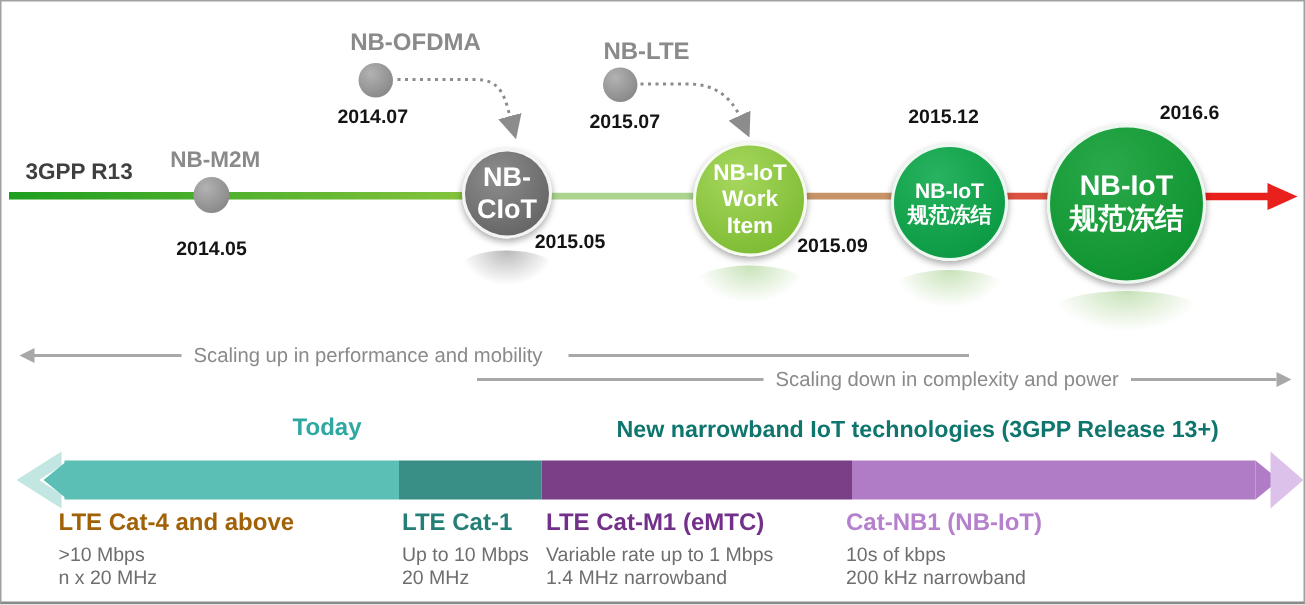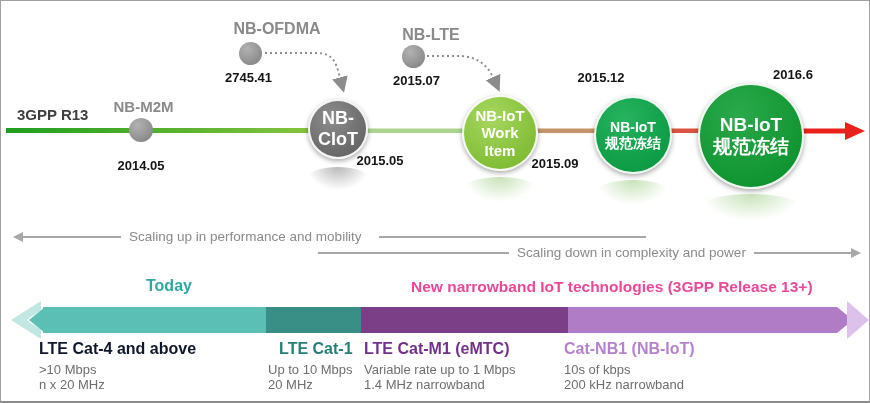--- a/index.html
+++ b/index.html
@@ -32,22 +32,22 @@
   .refl { border-radius:50%; }
   .refl-gray  { background:radial-gradient(ellipse at 50% 0%, rgba(80,80,80,0.40), rgba(80,80,80,0) 68%); }
   .refl-green { background:radial-gradient(ellipse at 50% 0%, rgba(110,180,70,0.38), rgba(110,180,70,0) 68%); }
 
   
   .hline { height:2px; background:#a8a8a8; }
   .tri-left  { width:0; height:0; border-top:5px solid transparent; border-bottom:5px solid transparent; border-right:10px solid #a8a8a8; }
   .tri-right { width:0; height:0; border-top:5px solid transparent; border-bottom:5px solid transparent; border-left:10px solid #a8a8a8; }
   .scale-text { font-size:13.5px; color:#8a8a8a; white-space:nowrap; }
 
-  .today-label { font-size:16px; font-weight:600; color:#2fa8a2; text-align:left; }
-  .new-label   { font-size:15.5px; font-weight:600; color:#ec4899; white-space:nowrap; }
+  .today-label { font-size:16px; font-weight:600; color:#2fa8a2; text-align:right; }
+  .new-label   { font-size:15.5px; font-weight:600; color:#0f766e; white-space:nowrap; }
 
   
   .band-bar { left:42px; top:306px; width:794px; height:26px; display:flex; }
   .seg { height:100%; }
   .bar-tip-right { left:836px; top:306px; width:0; height:0;
     border-top:13px solid transparent; border-bottom:13px solid transparent; border-left:16px solid #b07cc6; }
   .chev { width:0; height:0; }
   .chev-l1 { left:10px; top:300px; border-top:19px solid transparent; border-bottom:19px solid transparent; border-right:30px solid #c2e6e1; }
   .chev-l2 { left:25px; top:305px; border-top:14px solid transparent; border-bottom:14px solid transparent; border-right:22px solid #ffffff; }
   .chev-l3 { left:28px; top:306px; border-top:13px solid transparent; border-bottom:13px solid transparent; border-right:16px solid #5bbfb5; }
@@ -88,38 +88,38 @@
   <div class="abs refl refl-green" style="left:699px; top:193px; width:102px; height:28px;"></div>
 
   <div class="abs release-label">3GPP R13</div>
 
   <div class="abs m-label" style="left:100px; top:97px; width:85px;">NB-M2M</div>
   <div class="abs dot" style="left:128px; top:117px; width:24px; height:24px;"></div>
   <div class="abs m-date" style="left:100px; top:157px; width:80px;">2014.05</div>
 
   <div class="abs m-label" style="left:206px; top:19px; width:140px; font-size:16px;">NB-OFDMA</div>
   <div class="abs dot" style="left:238px; top:41px; width:23px; height:23px;"></div>
-  <div class="abs m-date" style="left:205px; top:69px; width:85px;">2745.41</div>
+  <div class="abs m-date" style="left:205px; top:69px; width:85px;">2014.07</div>
 
   <div class="abs m-label" style="left:385px; top:25px; width:90px; font-size:16px;">NB-LTE</div>
   <div class="abs dot" style="left:401px; top:44px; width:23px; height:23px;"></div>
   <div class="abs m-date" style="left:373px; top:72px; width:85px;">2015.07</div>
 
   <div class="abs circle circle-ciot" style="left:307px; top:98px; width:60px; height:60px;">
     <span>NB-CIoT</span>
   </div>
   <div class="abs m-date" style="left:339px; top:152px; width:80px;">2015.05</div>
 
   <div class="abs circle circle-work" style="left:461px; top:94px; width:76px; height:76px;">
     <span>NB-IoT</span>
     <span>Work Item</span>
   </div>
   <div class="abs m-date" style="left:514px; top:155px; width:80px;">2015.09</div>
 
-  <div class="abs m-date" style="left:560px; top:69px; width:80px;">2015.12</div>
+  <div class="abs m-date" style="left:588px; top:69px; width:80px;">2015.12</div>
   <div class="abs circle circle-tech" style="left:593px; top:95px; width:78px; height:78px;">
     <span>NB-IoT</span>
     <span>规范冻结</span>
   </div>
 
   <div class="abs m-date" style="left:752px; top:66px; width:80px;">2016.6</div>
   <div class="abs circle circle-frz" style="left:697px; top:82px; width:106px; height:106px;">
     <span>NB-IoT</span>
     <span>规范冻结</span>
   </div>
@@ -143,26 +143,26 @@
   <div class="abs band-bar">
     <div class="seg" style="width:223px; background:#5bbfb5;"></div>
     <div class="seg" style="width:95px;  background:#398e85;"></div>
     <div class="seg" style="width:207px; background:#7b3f87;"></div>
     <div class="seg" style="width:269px; background:#b07cc6;"></div>
   </div>
   <div class="abs bar-tip-right"></div>
   <div class="abs chev chev-r1"></div>
 
   <div class="abs band-col" style="left:38px;">
-    <div class="band-name" style="color:#0f172a;">LTE Cat-4 and above</div>
+    <div class="band-name" style="color:#a16207;">LTE Cat-4 and above</div>
     <div class="band-line">&gt;10 Mbps</div>
     <div class="band-line">n x 20 MHz</div>
   </div>
   <div class="abs band-col" style="left:267px;">
-    <div class="band-name" style="color:#257f77;text-align:right;">LTE Cat-1</div>
+    <div class="band-name" style="color:#257f77;">LTE Cat-1</div>
     <div class="band-line">Up to 10 Mbps</div>
     <div class="band-line">20 MHz</div>
   </div>
   <div class="abs band-col" style="left:363px;">
     <div class="band-name" style="color:#73308a;">LTE Cat-M1 (eMTC)</div>
     <div class="band-line">Variable rate up to 1 Mbps</div>
     <div class="band-line">1.4 MHz narrowband</div>
   </div>
   <div class="abs band-col" style="left:563px;">
     <div class="band-name" style="color:#b581cc;">Cat-NB1 (NB-IoT)</div>

